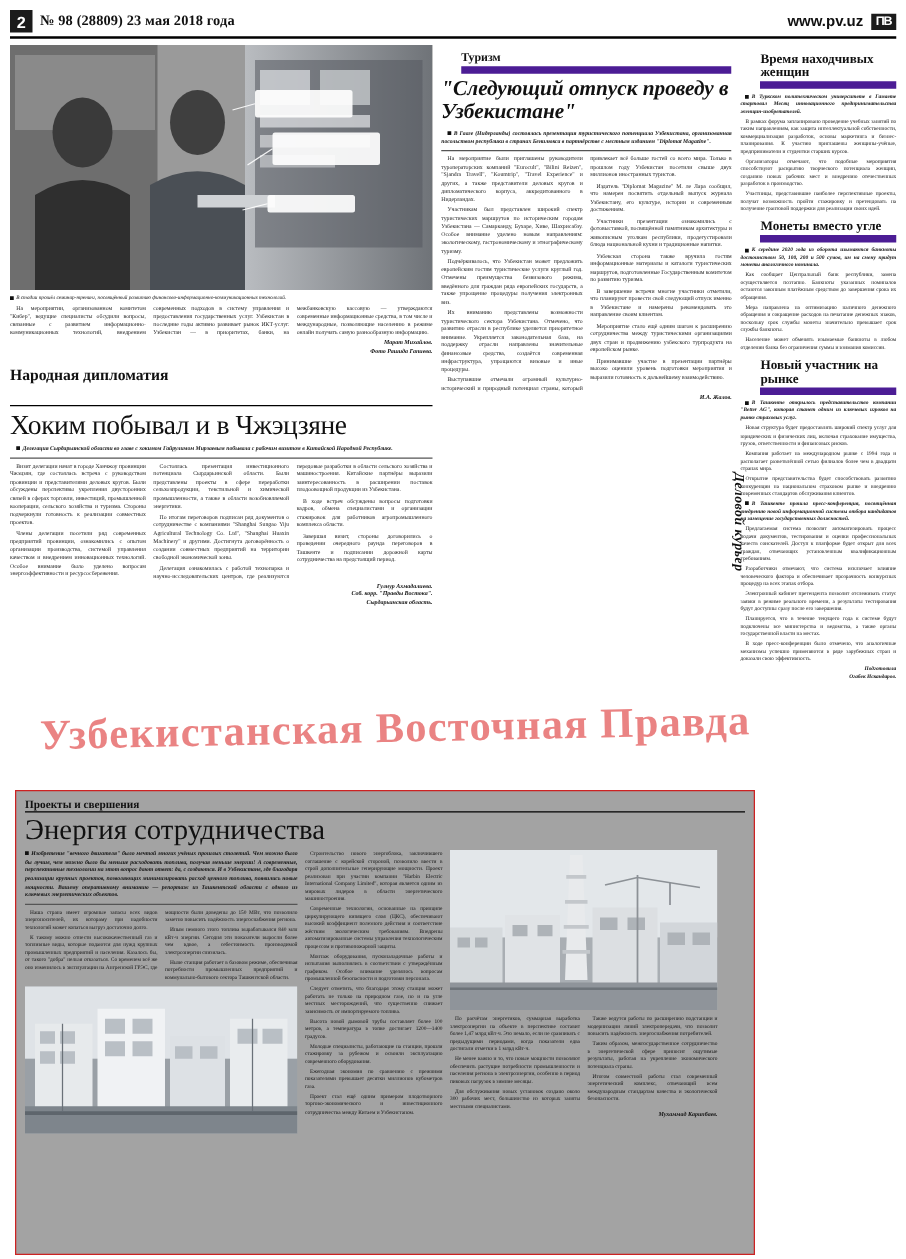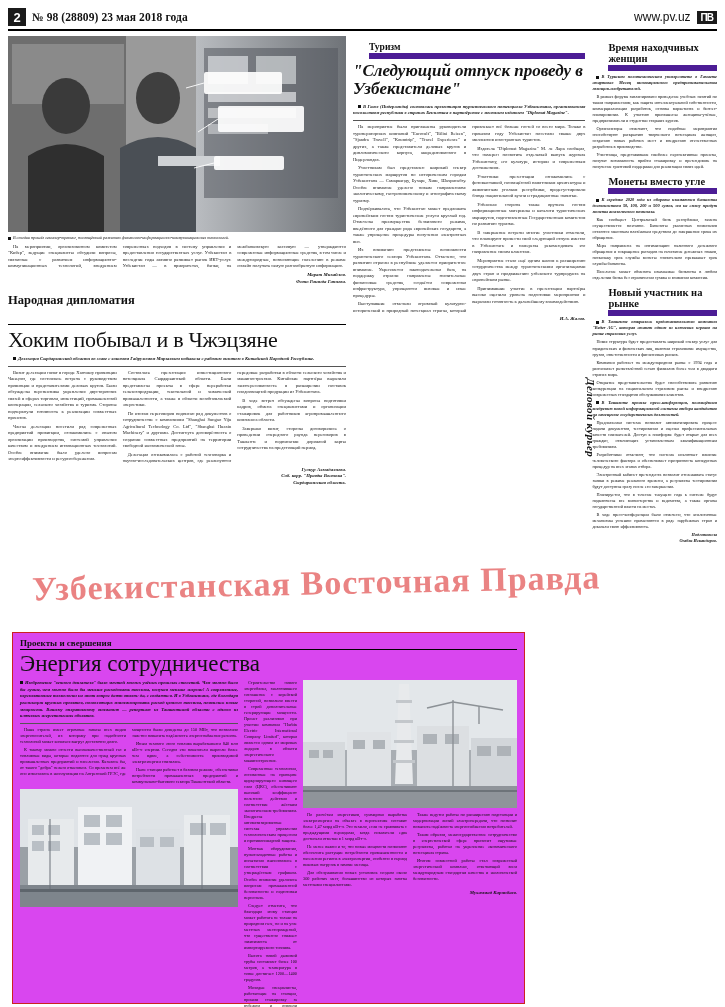--- a/index.html
+++ b/index.html
@@ -14,21 +14,21 @@
 
   
   .masthead{display:flex;align-items:center;border-bottom:2px solid #000;padding:2px 0 3px 0;margin-top:6px;}
   .pagenum{
     width:18px;height:18px;background:#1b1b1b;color:#fff;
     font-family:"Liberation Sans",sans-serif;font-weight:bold;font-size:13px;
     display:flex;align-items:center;justify-content:center;margin-right:6px;
   }
   .issue{font-size:11.5px;font-weight:bold;letter-spacing:.1px;}
   .mast-right{margin-left:auto;display:flex;align-items:center;gap:6px;}
-  .site{font-family:"Liberation Sans",sans-serif;font-weight:normal;font-size:12px;}
+  .site{font-family:"Liberation Sans",sans-serif;font-weight:bold;font-size:12px;}
   .logo-box{
     background:#1b1b1b;color:#fff;font-family:"Liberation Sans",sans-serif;
     font-weight:bold;font-size:10px;padding:1px 4px;letter-spacing:-1px;text-align:center;
   }
 
   
   .cols{display:flex;gap:7px;margin-top:5px;}
   .col-left{width:338px;}
   .col-mid{width:235px;}
   .col-right{width:126px;}
@@ -76,23 +76,23 @@
   .watermark{
     position:absolute;left:32px;top:560px;width:420px;
     font-family:"Liberation Serif",serif;font-weight:bold;font-size:34px;
     color:rgba(216,30,30,.55);letter-spacing:1px;
     transform:rotate(-1.2deg);
     pointer-events:none;z-index:40;white-space:nowrap;
   }
 
   
   .feature{
-    position:absolute;left:12px;top:626px;width:513px;height:372px;
+    position:absolute;left:12px;top:626px;width:592px;height:372px;
     border:1.6px solid #c22;box-sizing:border-box;padding:5px 7px;
-    background:#d946ef;
+    background:#a3a3a3;
   }
   .feature-rubric{
     font-weight:bold;font-size:9px;border-bottom:1px solid #000;padding-bottom:1px;margin-bottom:2px;
   }
   .feature-headline{font-size:23px;line-height:1;margin:2px 0 5px 0;}
 
   
   .vert-label{
     position:absolute;right:128px;top:372px;
     writing-mode:vertical-rl;

